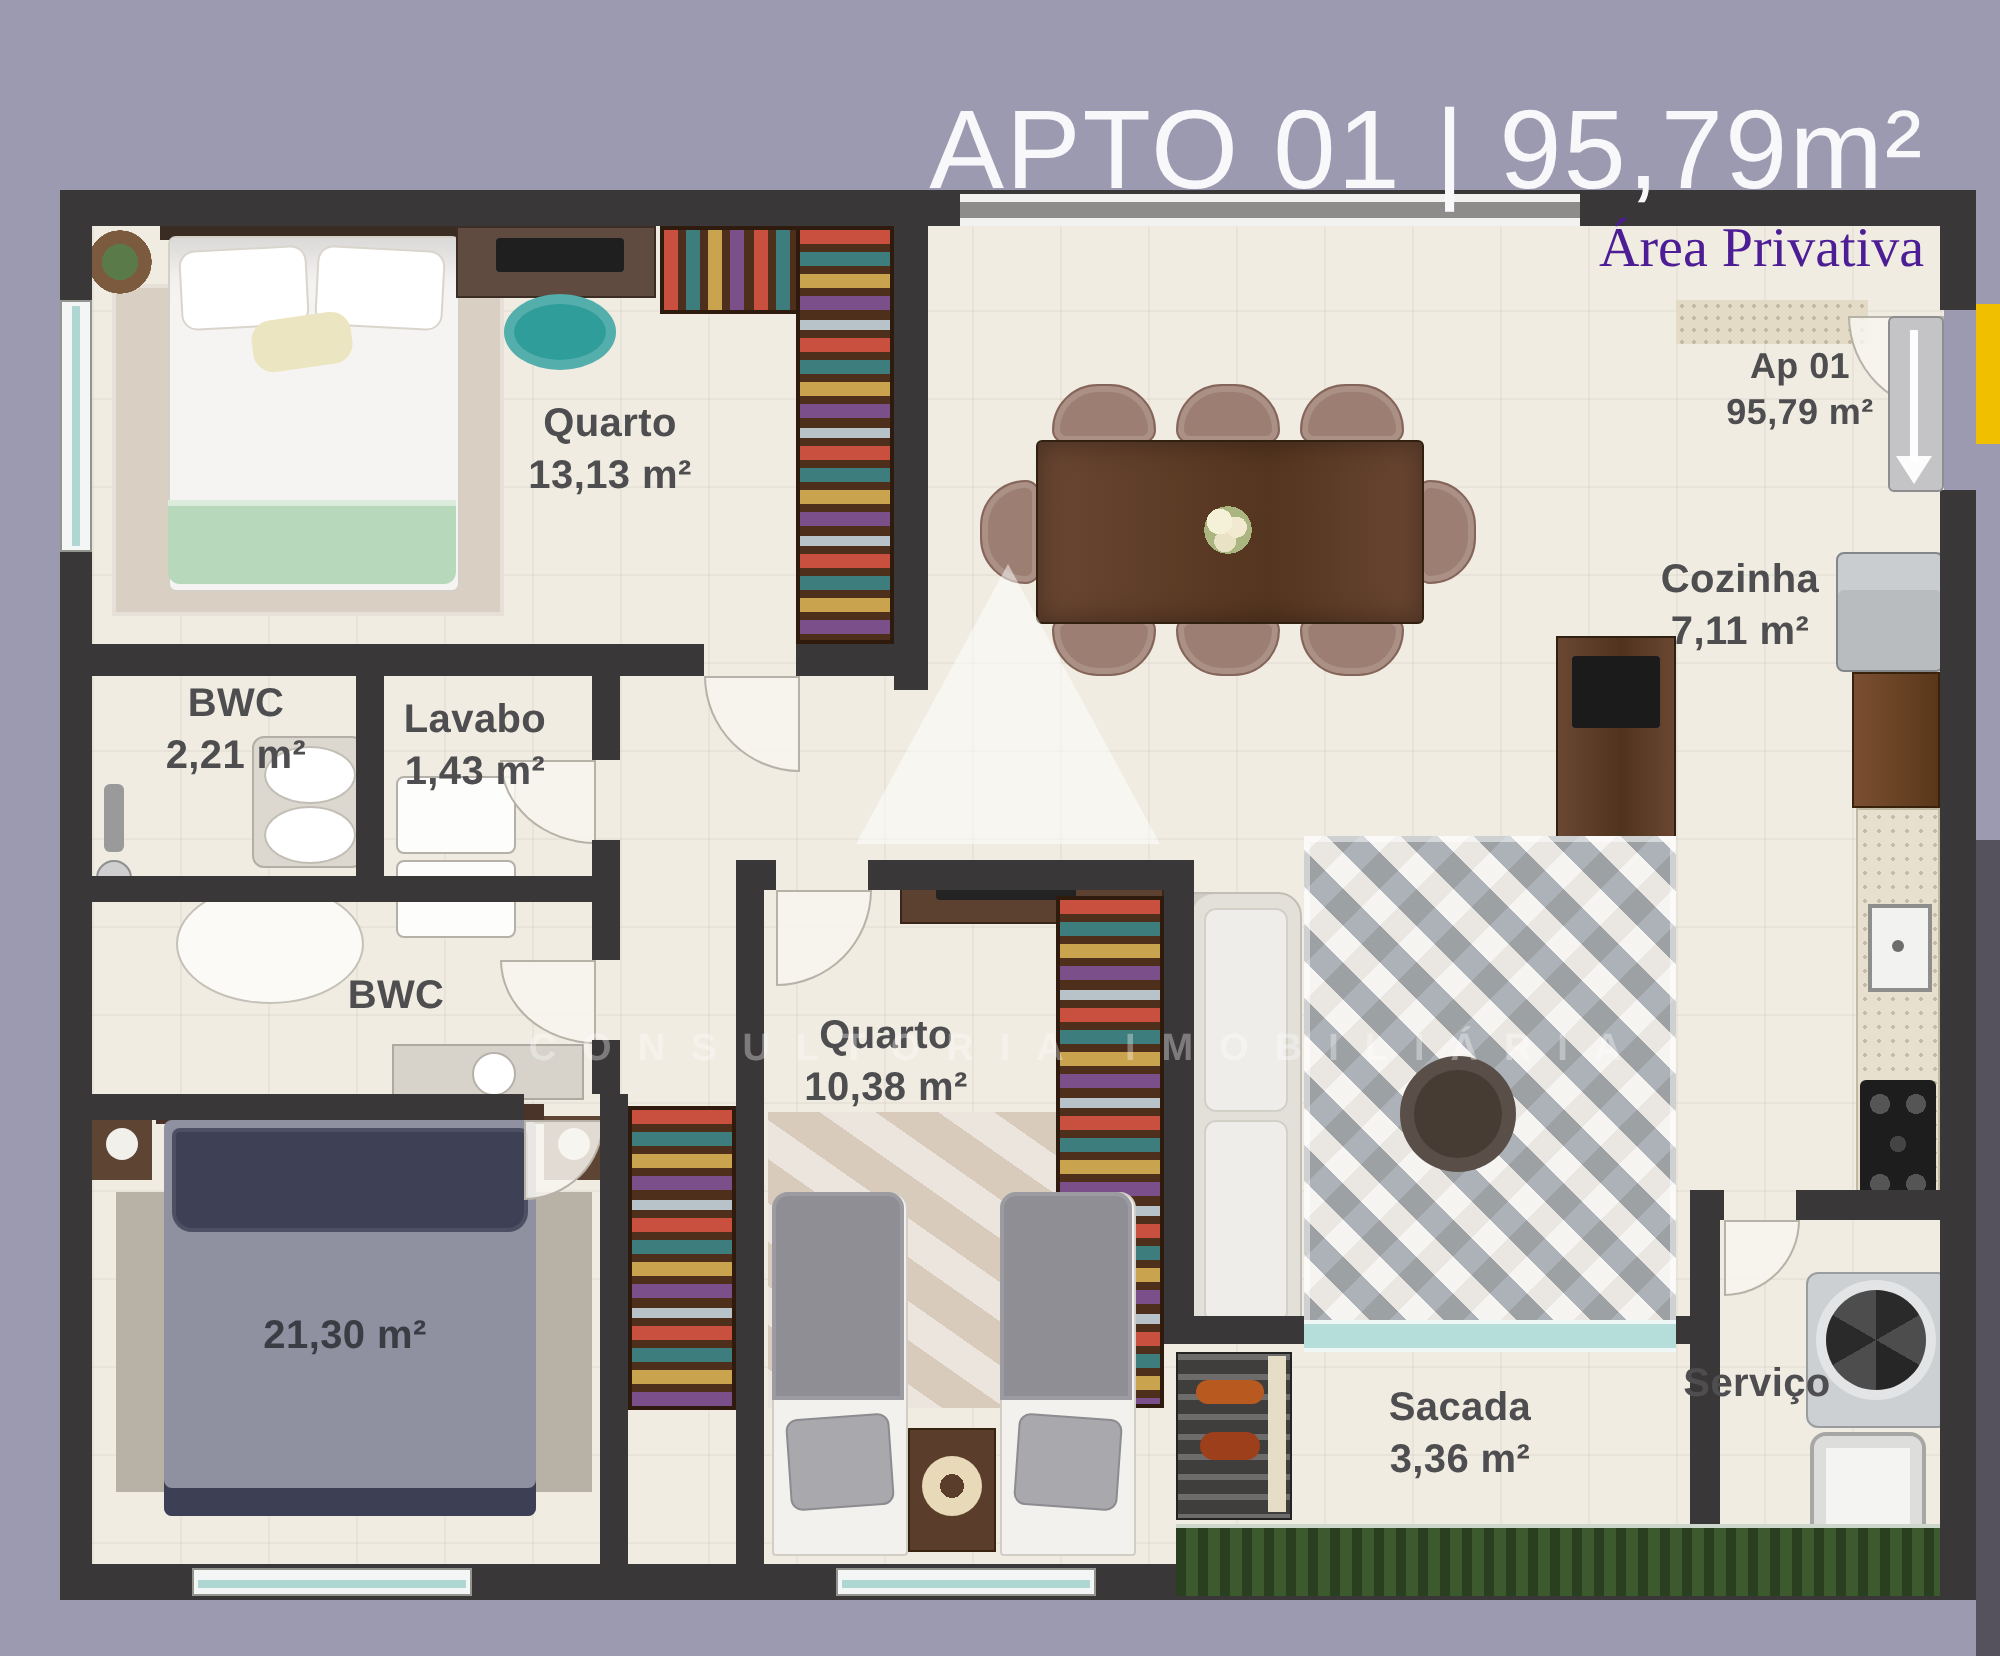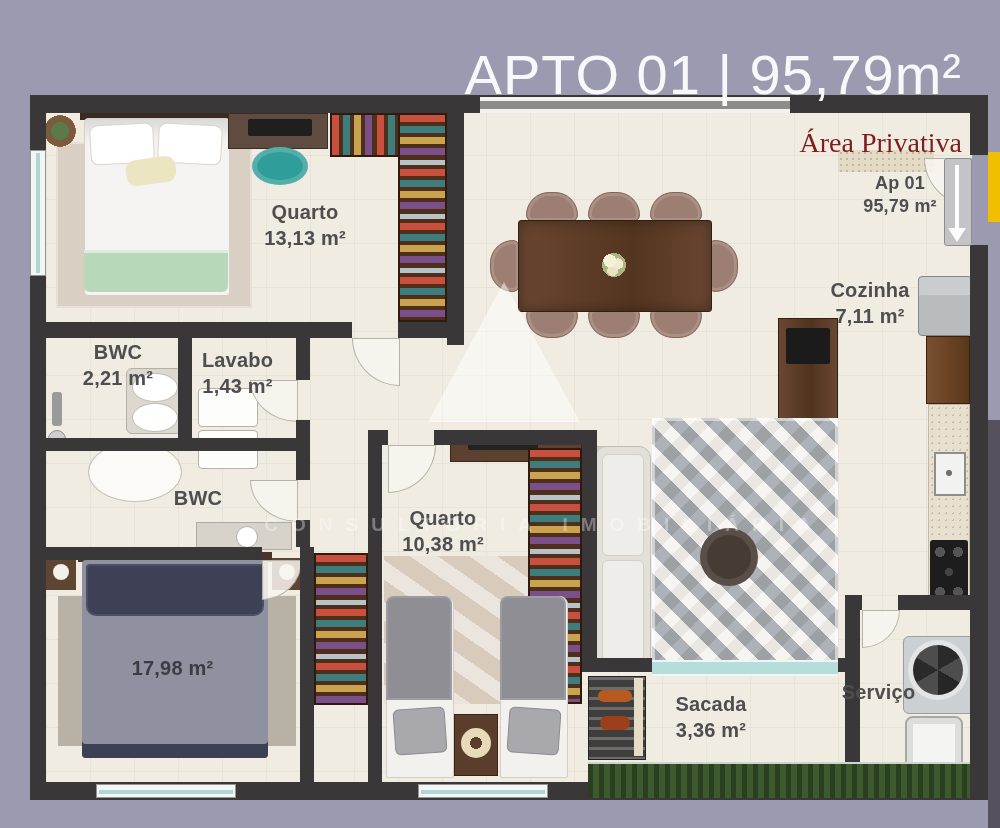--- a/index.html
+++ b/index.html
@@ -39,21 +39,21 @@
     box-shadow:inset 0 0 0 3px rgba(255,255,255,.5);}
   .chair{background:#9c7e72;border:1px solid #85655a;box-sizing:border-box;
          box-shadow:inset 0 0 0 3px rgba(255,255,255,.14);}
   .grass{background:#3c5a2e;background-image:repeating-linear-gradient(90deg,rgba(0,0,0,.3) 0 5px,transparent 5px 11px);
          border-top:2px solid #cdd6ca;z-index:4;}
   .counter{background-color:#e7e0cf;background-image:radial-gradient(rgba(120,100,70,.3) 1px,transparent 1px);
            background-size:7px 7px;}
   
   .hdr{position:absolute;z-index:8;right:38px;top:46px;text-align:right;color:#f8f8fb;}
   .hdr .t{font-size:56px;font-weight:400;letter-spacing:1px;line-height:1.05;}
-  .hdr .s{font-family:"Liberation Serif",serif;font-size:28px;color:#7f1d1d;margin-top:22px;}
+  .hdr .s{font-family:"Liberation Serif",serif;font-size:28px;color:#4c1d95;margin-top:4px;}
   
   .wm-brand{position:absolute;left:30px;width:958px;top:434px;z-index:7;text-align:center;
      font-size:68px;font-weight:700;letter-spacing:20px;color:rgba(255,255,255,.38);}
   .wm-tag{position:absolute;left:30px;width:958px;top:514px;z-index:7;text-align:center;
      font-size:19px;font-weight:700;letter-spacing:13px;color:rgba(255,255,255,.34);padding-left:35px;}
   .wm-logo{position:absolute;left:428px;top:282px;width:152px;height:140px;z-index:7;
      background:rgba(255,255,255,.5);clip-path:polygon(50% 0%,100% 100%,0% 100%);}
 </style>
 </head>
 <body>
@@ -229,23 +229,23 @@
     <div>1,43 m²</div>
   </div>
   <div class="label" style="left:128px;top:486px;width:140px;">
     <div>BWC</div>
   </div>
   <div class="label" style="left:368px;top:506px;width:150px;">
     <div>Quarto</div>
     <div>10,38 m²</div>
   </div>
   <div class="label" style="left:100px;top:656px;width:145px;color:#3c3c44;">
-    <div>17,98 m²</div>
-  </div>
-  <div class="label" style="left:636px;top:692px;width:150px;">
+    <div>21,30 m²</div>
+  </div>
+  <div class="label" style="left:655px;top:692px;width:150px;">
     <div>Sacada</div>
     <div>3,36 m²</div>
   </div>
   <div class="label" style="left:806px;top:680px;width:145px;">
     <div>Serviço</div>
   </div>
 
   <div class="wm-logo"></div>
   <div class="wm-tag">CONSULTORIA IMOBILIÁRIA</div>
 

